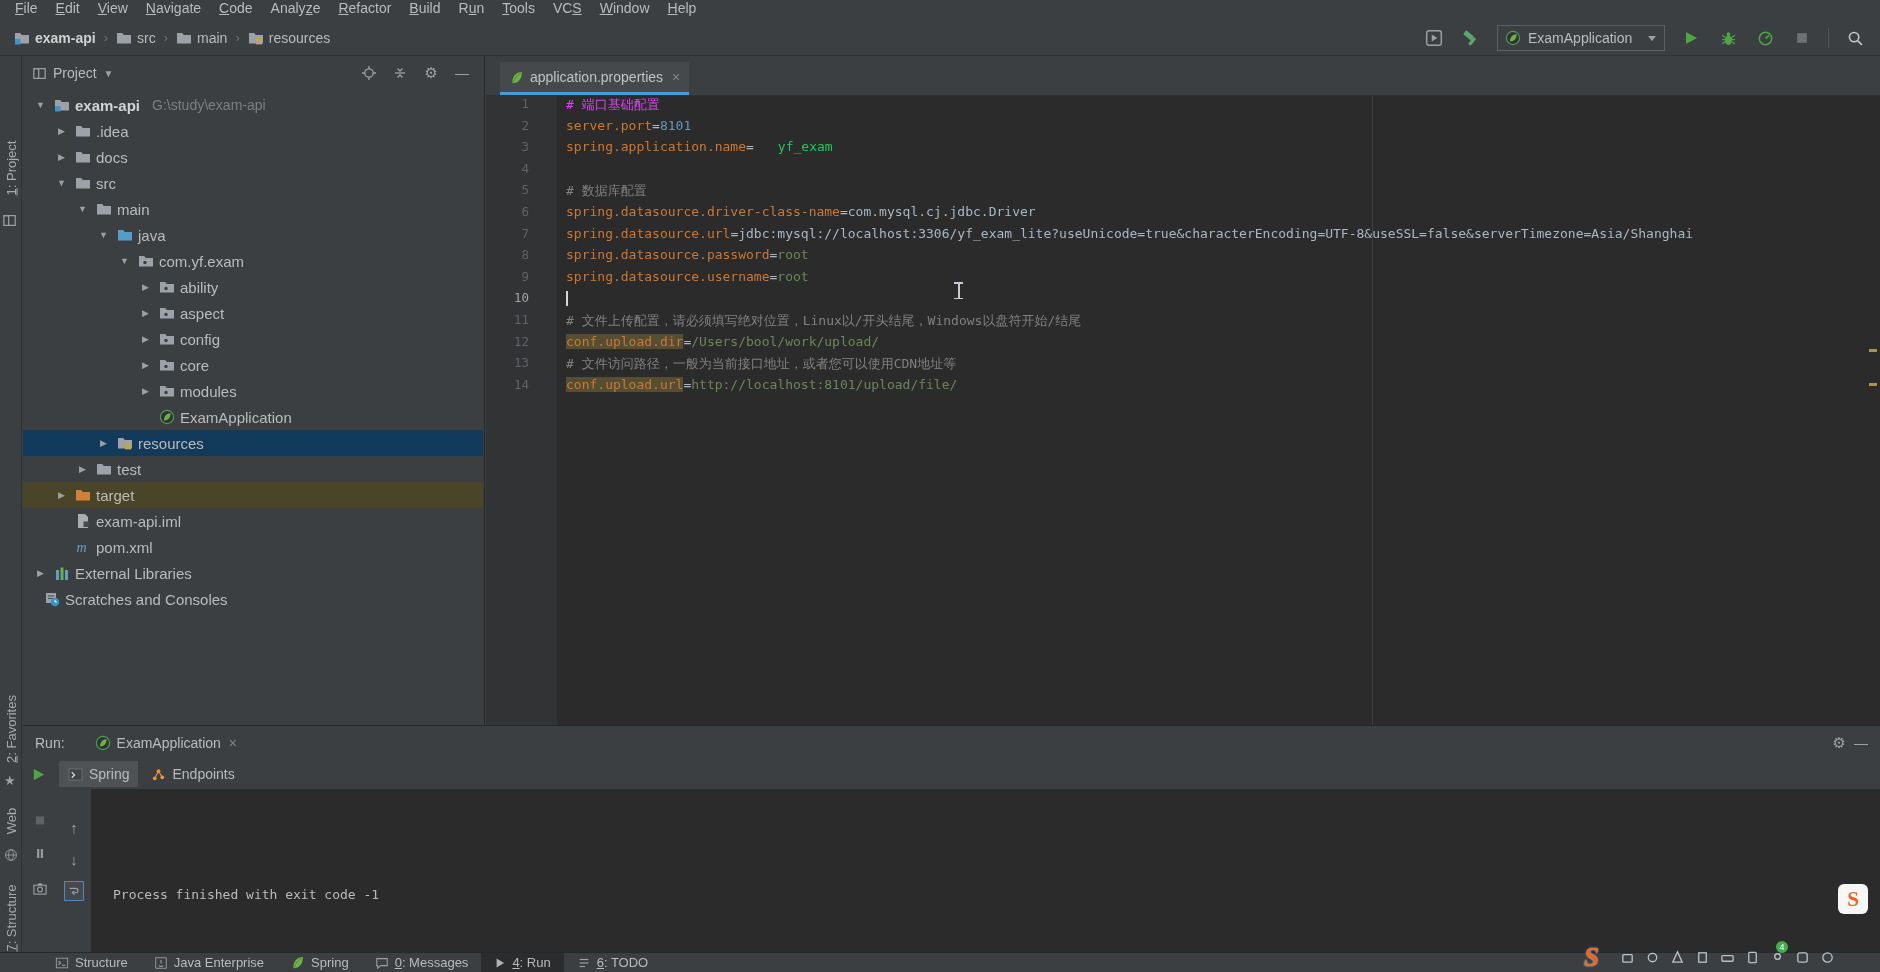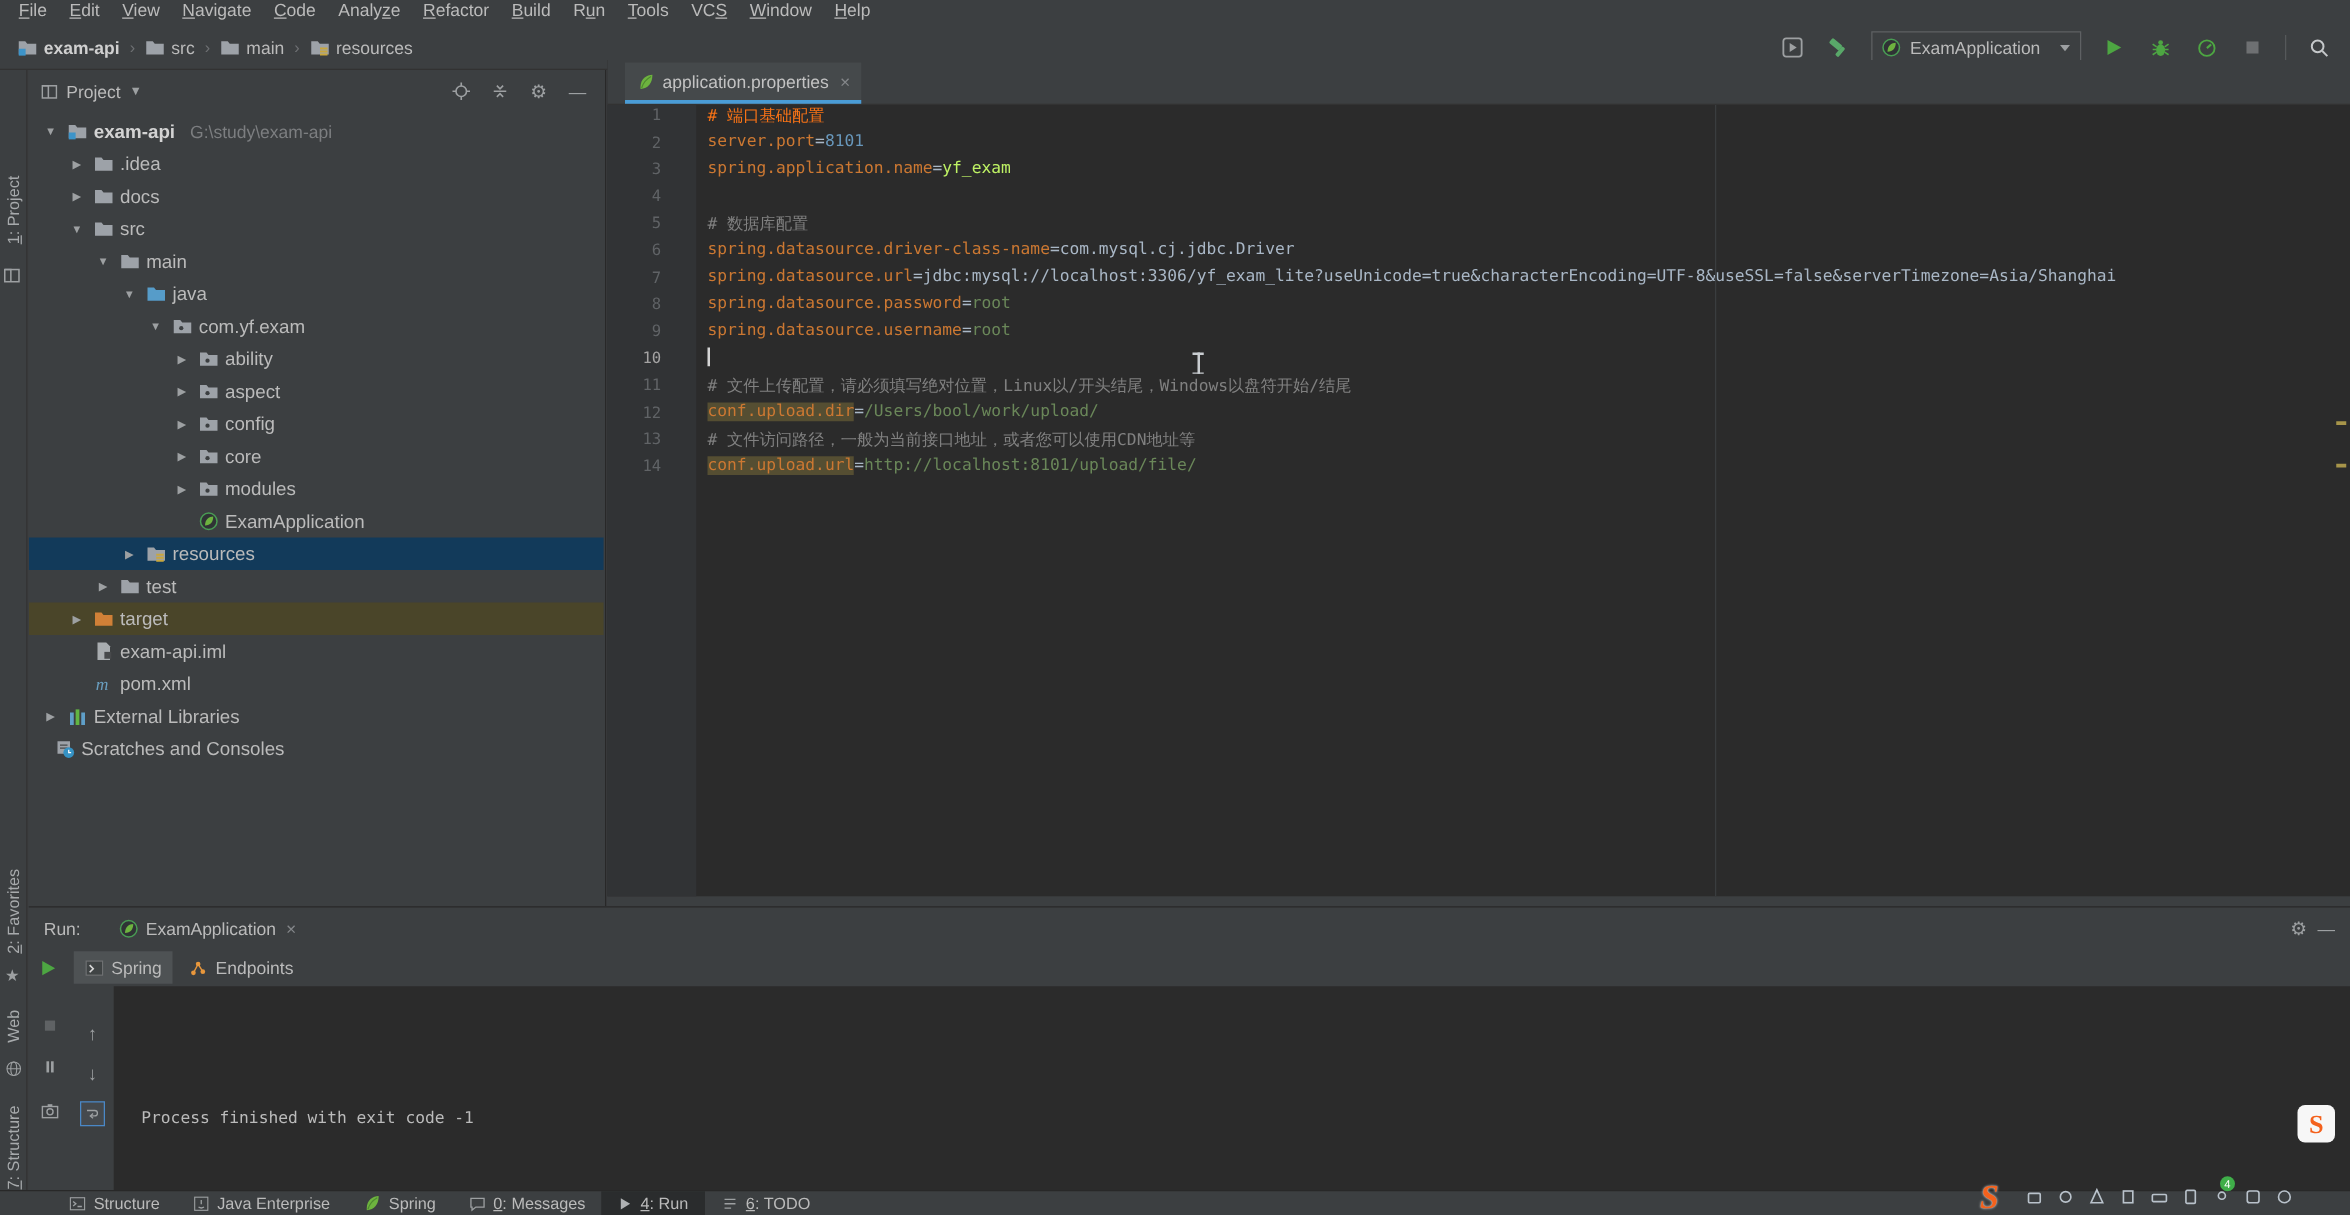--- a/index.html
+++ b/index.html
@@ -50,21 +50,21 @@
   .tree { position:absolute; top:36px; left:0; right:1px; bottom:0; overflow:hidden; }
   .trow { height:26px; display:flex; align-items:center; gap:5px; font-size:15px; color:#bbbbbb; }
   .trow .arr { width:15px; text-align:center; font-size:9px; color:#9da0a2; flex:none; }
   .trow .ticon { width:17px; flex:none; display:flex; justify-content:center; }
   .trow.selected { background:#123a5a; }
   .trow.warn { background:#4a4529; }
   .trow .bold { font-weight:bold; color:#d3d3d3; }
   .trow .note { color:#7c7e80; margin-left:7px; font-size:14px; }
 
   
-  .editor { position:absolute; left:486px; top:48px; right:0; height:669px; background:#2b2b2b; }
+  .editor { position:absolute; left:486px; top:60px; right:0; height:669px; background:#2b2b2b; }
   .tabbar { height:36px; background:#3c3f41; border-bottom:1px solid #323232; display:flex; align-items:flex-end; }
   .etab { margin-left:14px; height:33px; display:flex; align-items:center; gap:6px; padding:0 9px;
     background:#45494b; border-bottom:3px solid #4a9cd6; color:#c3c3c3; font-size:14px; }
   .etab .close { color:#84878a; font-size:14px; margin-left:3px; }
   .gutter { position:absolute; left:0; top:36px; width:71px; bottom:0; background:#313335; }
   .gn { height:21.6px; line-height:21.6px; text-align:right; padding-right:28px;
     font:12.5px "DejaVu Sans Mono",monospace; color:#606366; }
   .gn.cur { color:#a4a3a3; }
   .code { position:absolute; left:80px; top:36px; right:10px; bottom:0; }
   .cl { height:21.6px; line-height:21.6px; white-space:pre; font:13px "DejaVu Sans Mono",monospace; }
@@ -566,23 +566,23 @@
       <div class="gn">7</div>
       <div class="gn">8</div>
       <div class="gn">9</div>
       <div class="gn cur">10</div>
       <div class="gn">11</div>
       <div class="gn">12</div>
       <div class="gn">13</div>
       <div class="gn">14</div>
     </div>
   <div class="code" id="codearea">
-      <div class="cl"><span style="color: #f97316;"># 端口基础配置</span></div>
+      <div class="cl"><span style="color: #d946ef;"># 端口基础配置</span></div>
       <div class="cl"><span style="color: rgb(204, 120, 50);">server.port</span><span style="color: rgb(169, 183, 198);">=</span><span style="color: rgb(104, 151, 187);">8101</span></div>
-      <div class="cl"><span style="color: rgb(204, 120, 50);">spring.application.name</span><span style="color: rgb(169, 183, 198);">=</span><span style="color: #bef264;">yf_exam</span></div>
+      <div class="cl"><span style="color: rgb(204, 120, 50);">spring.application.name</span><span style="color: rgb(169, 183, 198);">=</span><span style="color: #22c55e; margin-left: 24px;">yf_exam</span></div>
       <div class="cl"></div>
       <div class="cl"><span style="color: rgb(128, 128, 128);"># 数据库配置</span></div>
       <div class="cl"><span style="color: rgb(204, 120, 50);">spring.datasource.driver-class-name</span><span style="color: rgb(169, 183, 198);">=</span><span style="color: rgb(169, 183, 198);">com.mysql.cj.jdbc.Driver</span></div>
       <div class="cl"><span style="color: rgb(204, 120, 50);">spring.datasource.url</span><span style="color: rgb(169, 183, 198);">=</span><span style="color: rgb(169, 183, 198);">jdbc:mysql://localhost:3306/yf_exam_lite?useUnicode=true&amp;characterEncoding=UTF-8&amp;useSSL=false&amp;serverTimezone=Asia/Shanghai</span></div>
       <div class="cl"><span style="color: rgb(204, 120, 50);">spring.datasource.password</span><span style="color: rgb(169, 183, 198);">=</span><span style="color: rgb(106, 135, 89);">root</span></div>
       <div class="cl"><span style="color: rgb(204, 120, 50);">spring.datasource.username</span><span style="color: rgb(169, 183, 198);">=</span><span style="color: rgb(106, 135, 89);">root</span></div>
       <div class="cl"><span class="caret"></span></div>
       <div class="cl"><span style="color: rgb(128, 128, 128);"># 文件上传配置，请必须填写绝对位置，Linux以/开头结尾，Windows以盘符开始/结尾</span></div>
       <div class="cl"><span class="hl" style="color: rgb(204, 120, 50);">conf.upload.dir</span><span style="color: rgb(169, 183, 198);">=</span><span style="color: rgb(106, 135, 89);">/Users/bool/work/upload/</span></div>
       <div class="cl"><span style="color: rgb(128, 128, 128);"># 文件访问路径，一般为当前接口地址，或者您可以使用CDN地址等</span></div>

